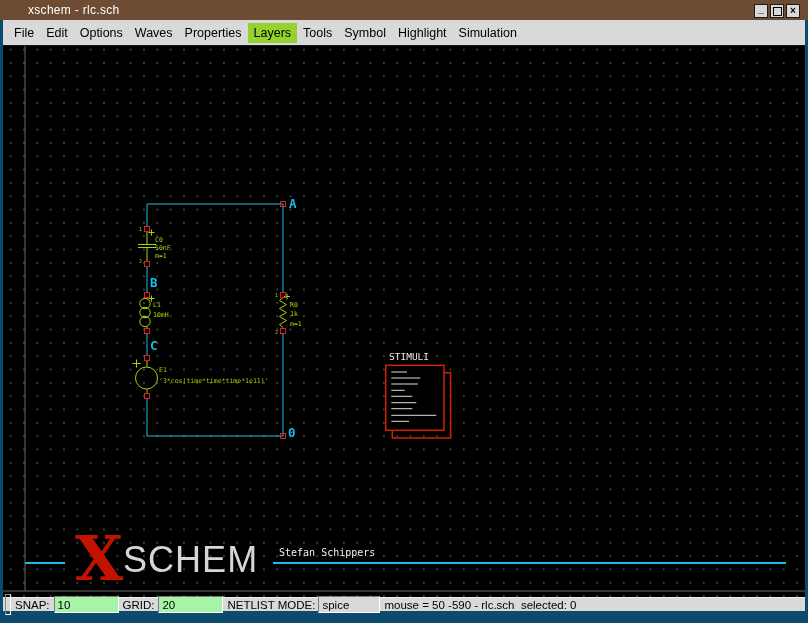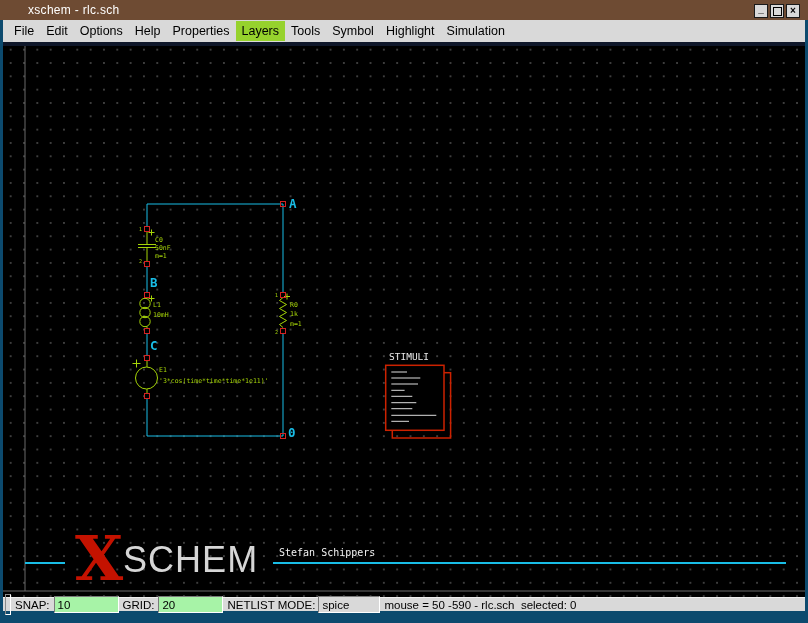--- a/index.html
+++ b/index.html
@@ -19,21 +19,21 @@
   .wbtn{
     width:12px; height:12px; background:#d9d9d9; border:1px solid #1a1a1a;
     display:flex; align-items:center; justify-content:center;
     font-size:10px; font-weight:bold; color:#000; line-height:10px; box-sizing:content-box;
   }
   .wbtn.min span{ position:relative; top:-2px; }
   .wbtn.max span{ display:block; width:7px; height:7px; border:1.5px solid #000; }
   
   .menubar{
     position:absolute; left:3px; top:20px; width:802px; height:26px;
-    background:#d9d9d9; border-bottom:4px solid #0f172a;
+    background:#d9d9d9; border-bottom:1px solid #0f172a;
     display:flex; align-items:center; padding-left:5px; box-sizing:border-box;
     font-size:12.5px; color:#000;
   }
   .mitem{ padding:3px 6px; white-space:nowrap; }
   .mitem.hl{ background:#96d22d; }
   .mb-right{ margin-left:auto; display:flex; align-items:center; gap:4px; margin-right:2px; }
   .tbtn{
     background:#d9d9d9; padding:3px 11px; font-size:12.5px;
     border-top:1px solid #ffffff; border-left:1px solid #ffffff;
     border-bottom:1px solid #6e6e6e; border-right:1px solid #6e6e6e;
@@ -108,21 +108,21 @@
       <div class="wbtn cls">
           <span>×</span>
         </div>
     </div>
   </div>
 
   <div class="menubar">
     <span class="mitem">File</span>
     <span class="mitem">Edit</span>
     <span class="mitem">Options</span>
-    <span class="mitem">Help</span>
+    <span class="mitem">Waves</span>
     <span class="mitem">Properties</span>
     <span class="mitem hl">Layers</span>
     <span class="mitem">Tools</span>
     <span class="mitem">Symbol</span>
     <span class="mitem">Highlight</span>
     <span class="mitem">Simulation</span>
   </div>
 
   <div class="canvas">
     <svg width="802" height="551" viewBox="0 0 802 551">

